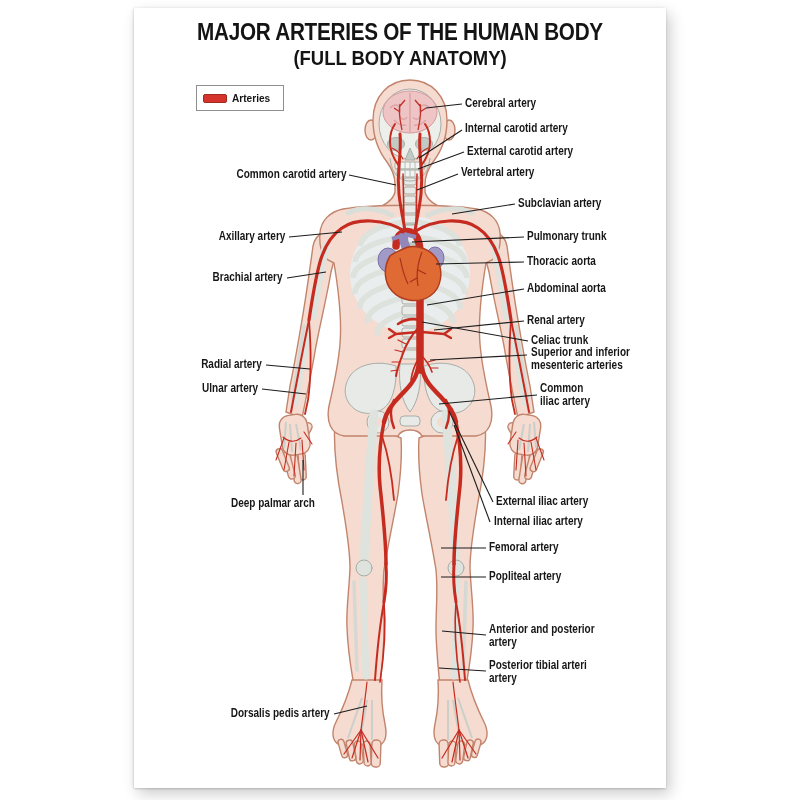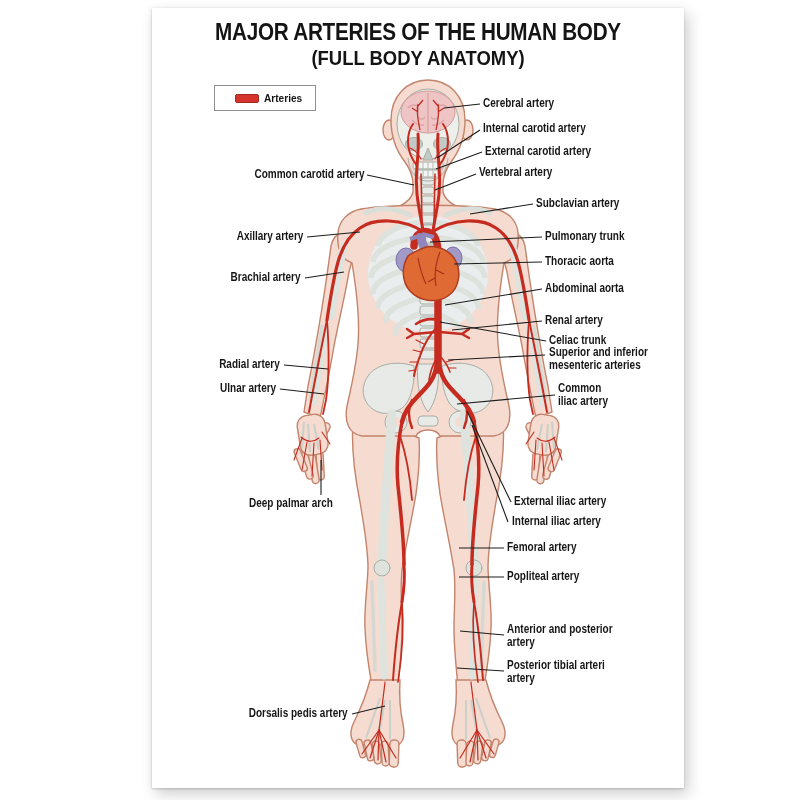--- a/index.html
+++ b/index.html
@@ -1,25 +1,25 @@
 <!DOCTYPE html>
 <html><head>
 <meta charset="utf-8">
 <style>
   html,body{margin:0;padding:0}
   body{width:800px;height:800px;background:#ffffff;position:relative;overflow:hidden;
        font-family:"Liberation Sans",sans-serif}
-  .poster{position:absolute;left:152px;top:8px;width:532px;height:780px;background:#fff;
+  .poster{position:absolute;left:134px;top:8px;width:532px;height:780px;background:#fff;
           box-shadow:0 1px 2px rgba(0,0,0,.14), 4px 6px 14px rgba(0,0,0,.20), -1px 0 3px rgba(0,0,0,.08)}
   .titleblock{position:absolute;top:11px;left:0;width:100%;text-align:center;font-weight:bold;
               color:#141414;transform:scaleX(.9);line-height:1.18}
   .t1{display:block;font-size:23px;letter-spacing:-.3px}
   .t2{display:block;font-size:20.5px}
   .legend{position:absolute;left:62px;top:77px;height:24px;border:1px solid #8f8f8f;background:#fff;
-          display:flex;align-items:center;padding:0 8px 0 20px}
+          display:flex;align-items:center;padding:0 8px 0 6px}
   .legend-label{font-size:11.5px;font-weight:bold;color:#161616;margin-left:5px;
                 transform:scaleX(.88);transform-origin:left center;white-space:nowrap}
   .bodysvg{position:absolute;left:0;top:0;width:532px;height:780px}
   .lbl{position:absolute;font-weight:bold;font-size:12.5px;line-height:13px;color:#161616;white-space:pre-line}
   .rs{transform:scaleX(.8);transform-origin:left center;text-align:left}
   .ls{transform:scaleX(.8);transform-origin:right center;text-align:right}
 </style>
 </head>
 <body>
 

